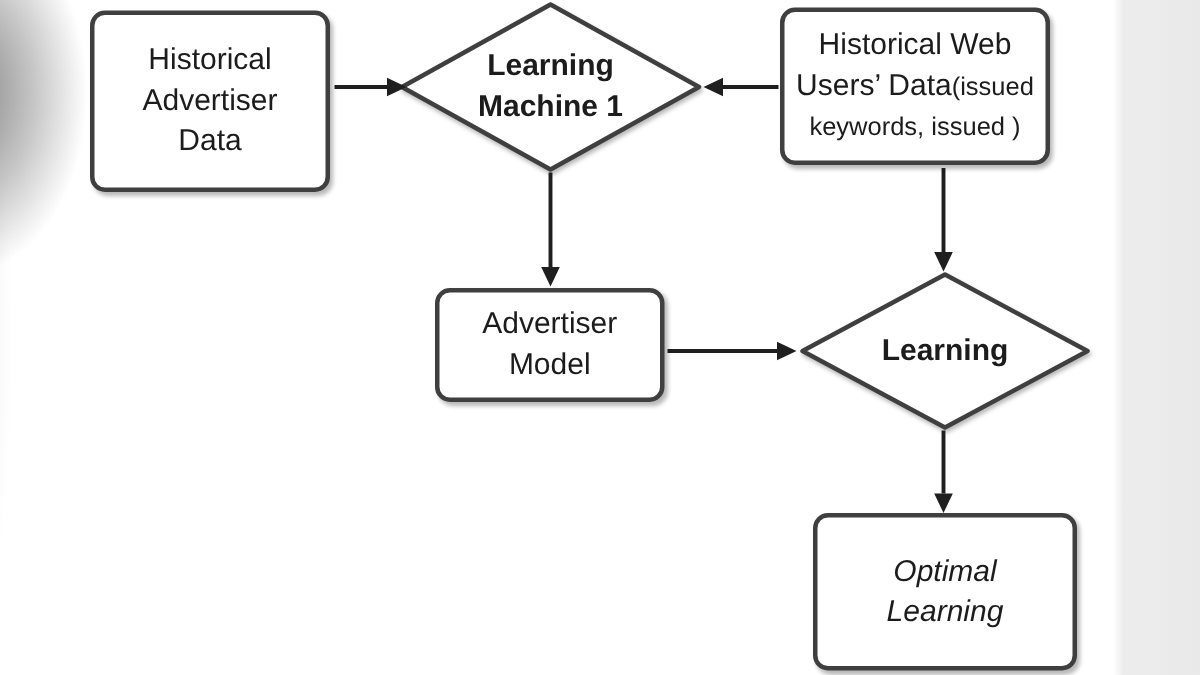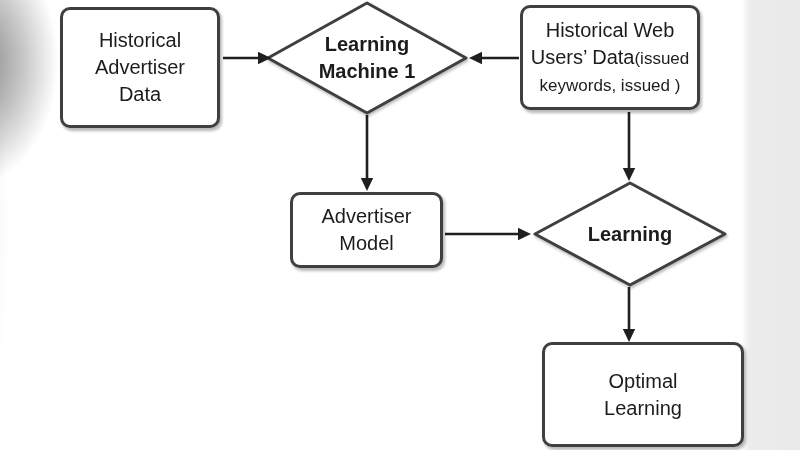--- a/index.html
+++ b/index.html
@@ -139,18 +139,18 @@
 
   <div class="node box" style="left:290px; top:192px; width:153px; height:76px;">
     <div class="line">Advertiser</div>
     <div class="line">Model</div>
   </div>
 
   <div class="node dtext" style="left:540px; top:204px; width:180px; height:60px;">
     <div class="line">Learning</div>
   </div>
 
-  <div class="node box" style="left:542px; top:342px; width:202px; height:105px;">
+  <div class="node box" style="left:542px; top:342px; width:176px; height:105px;font-style:italic;">
     <div class="line">Optimal</div>
     <div class="line">Learning</div>
   </div>
 
 </div>
 
 </body></html>

